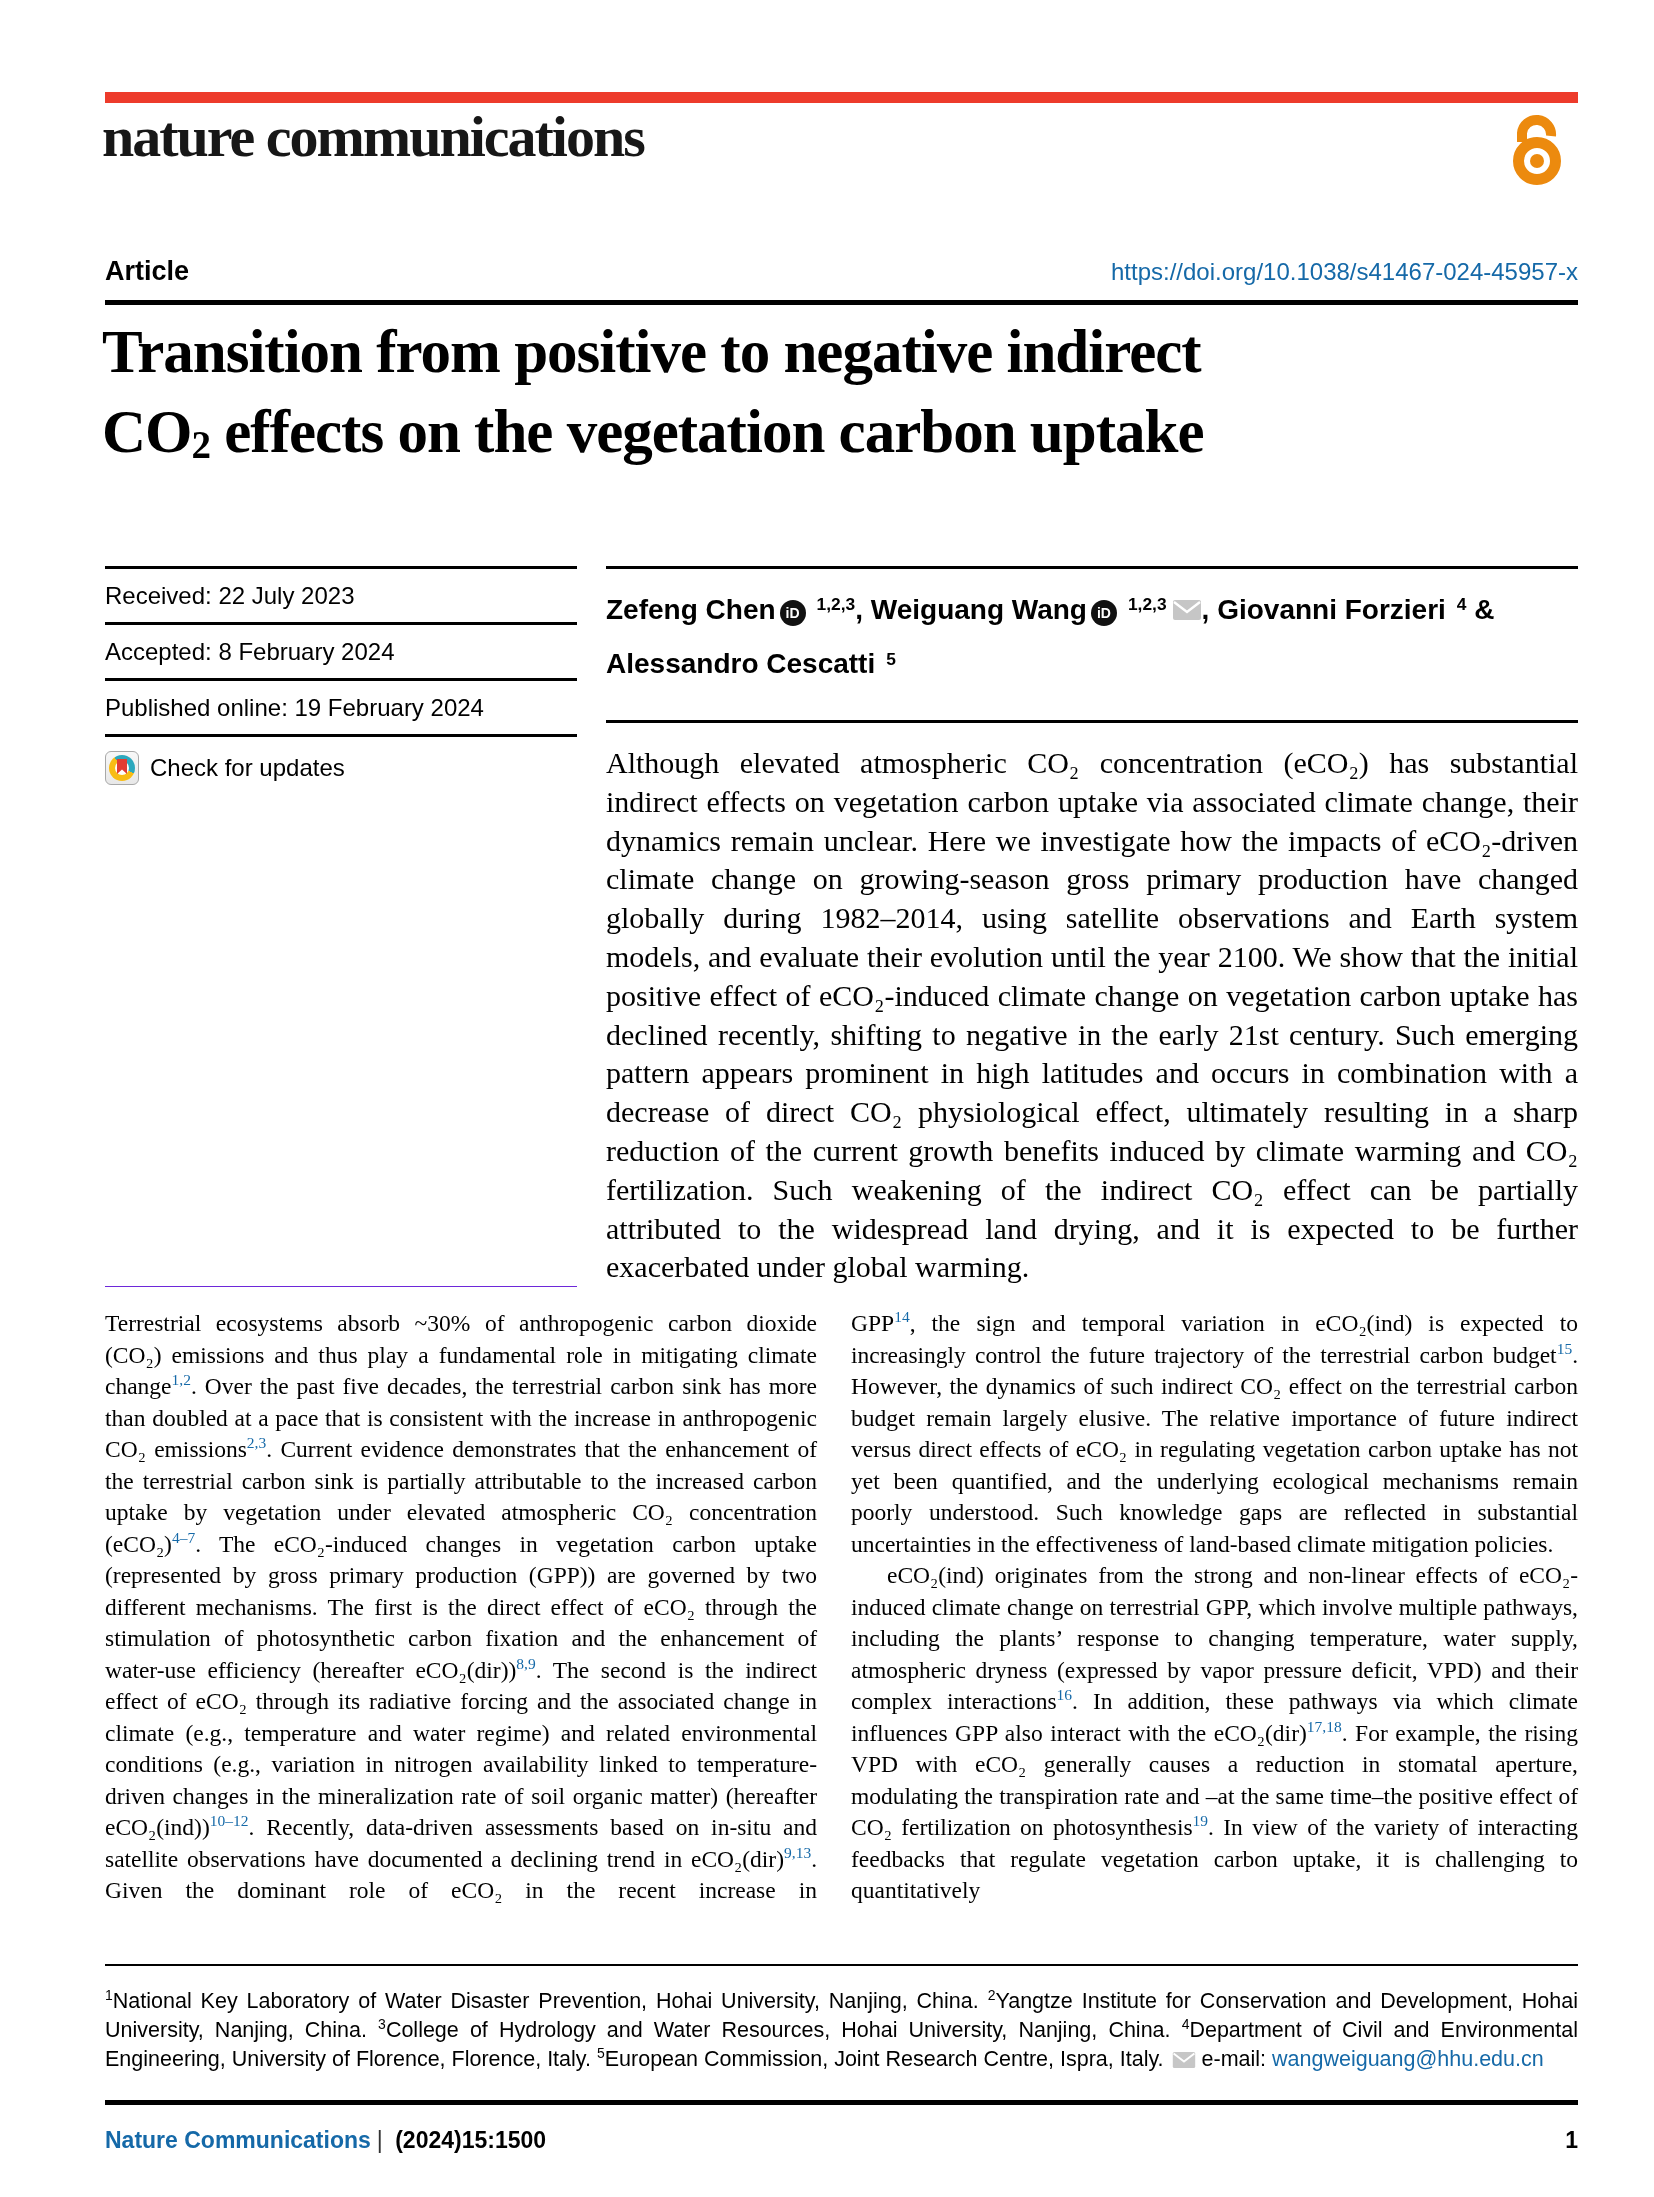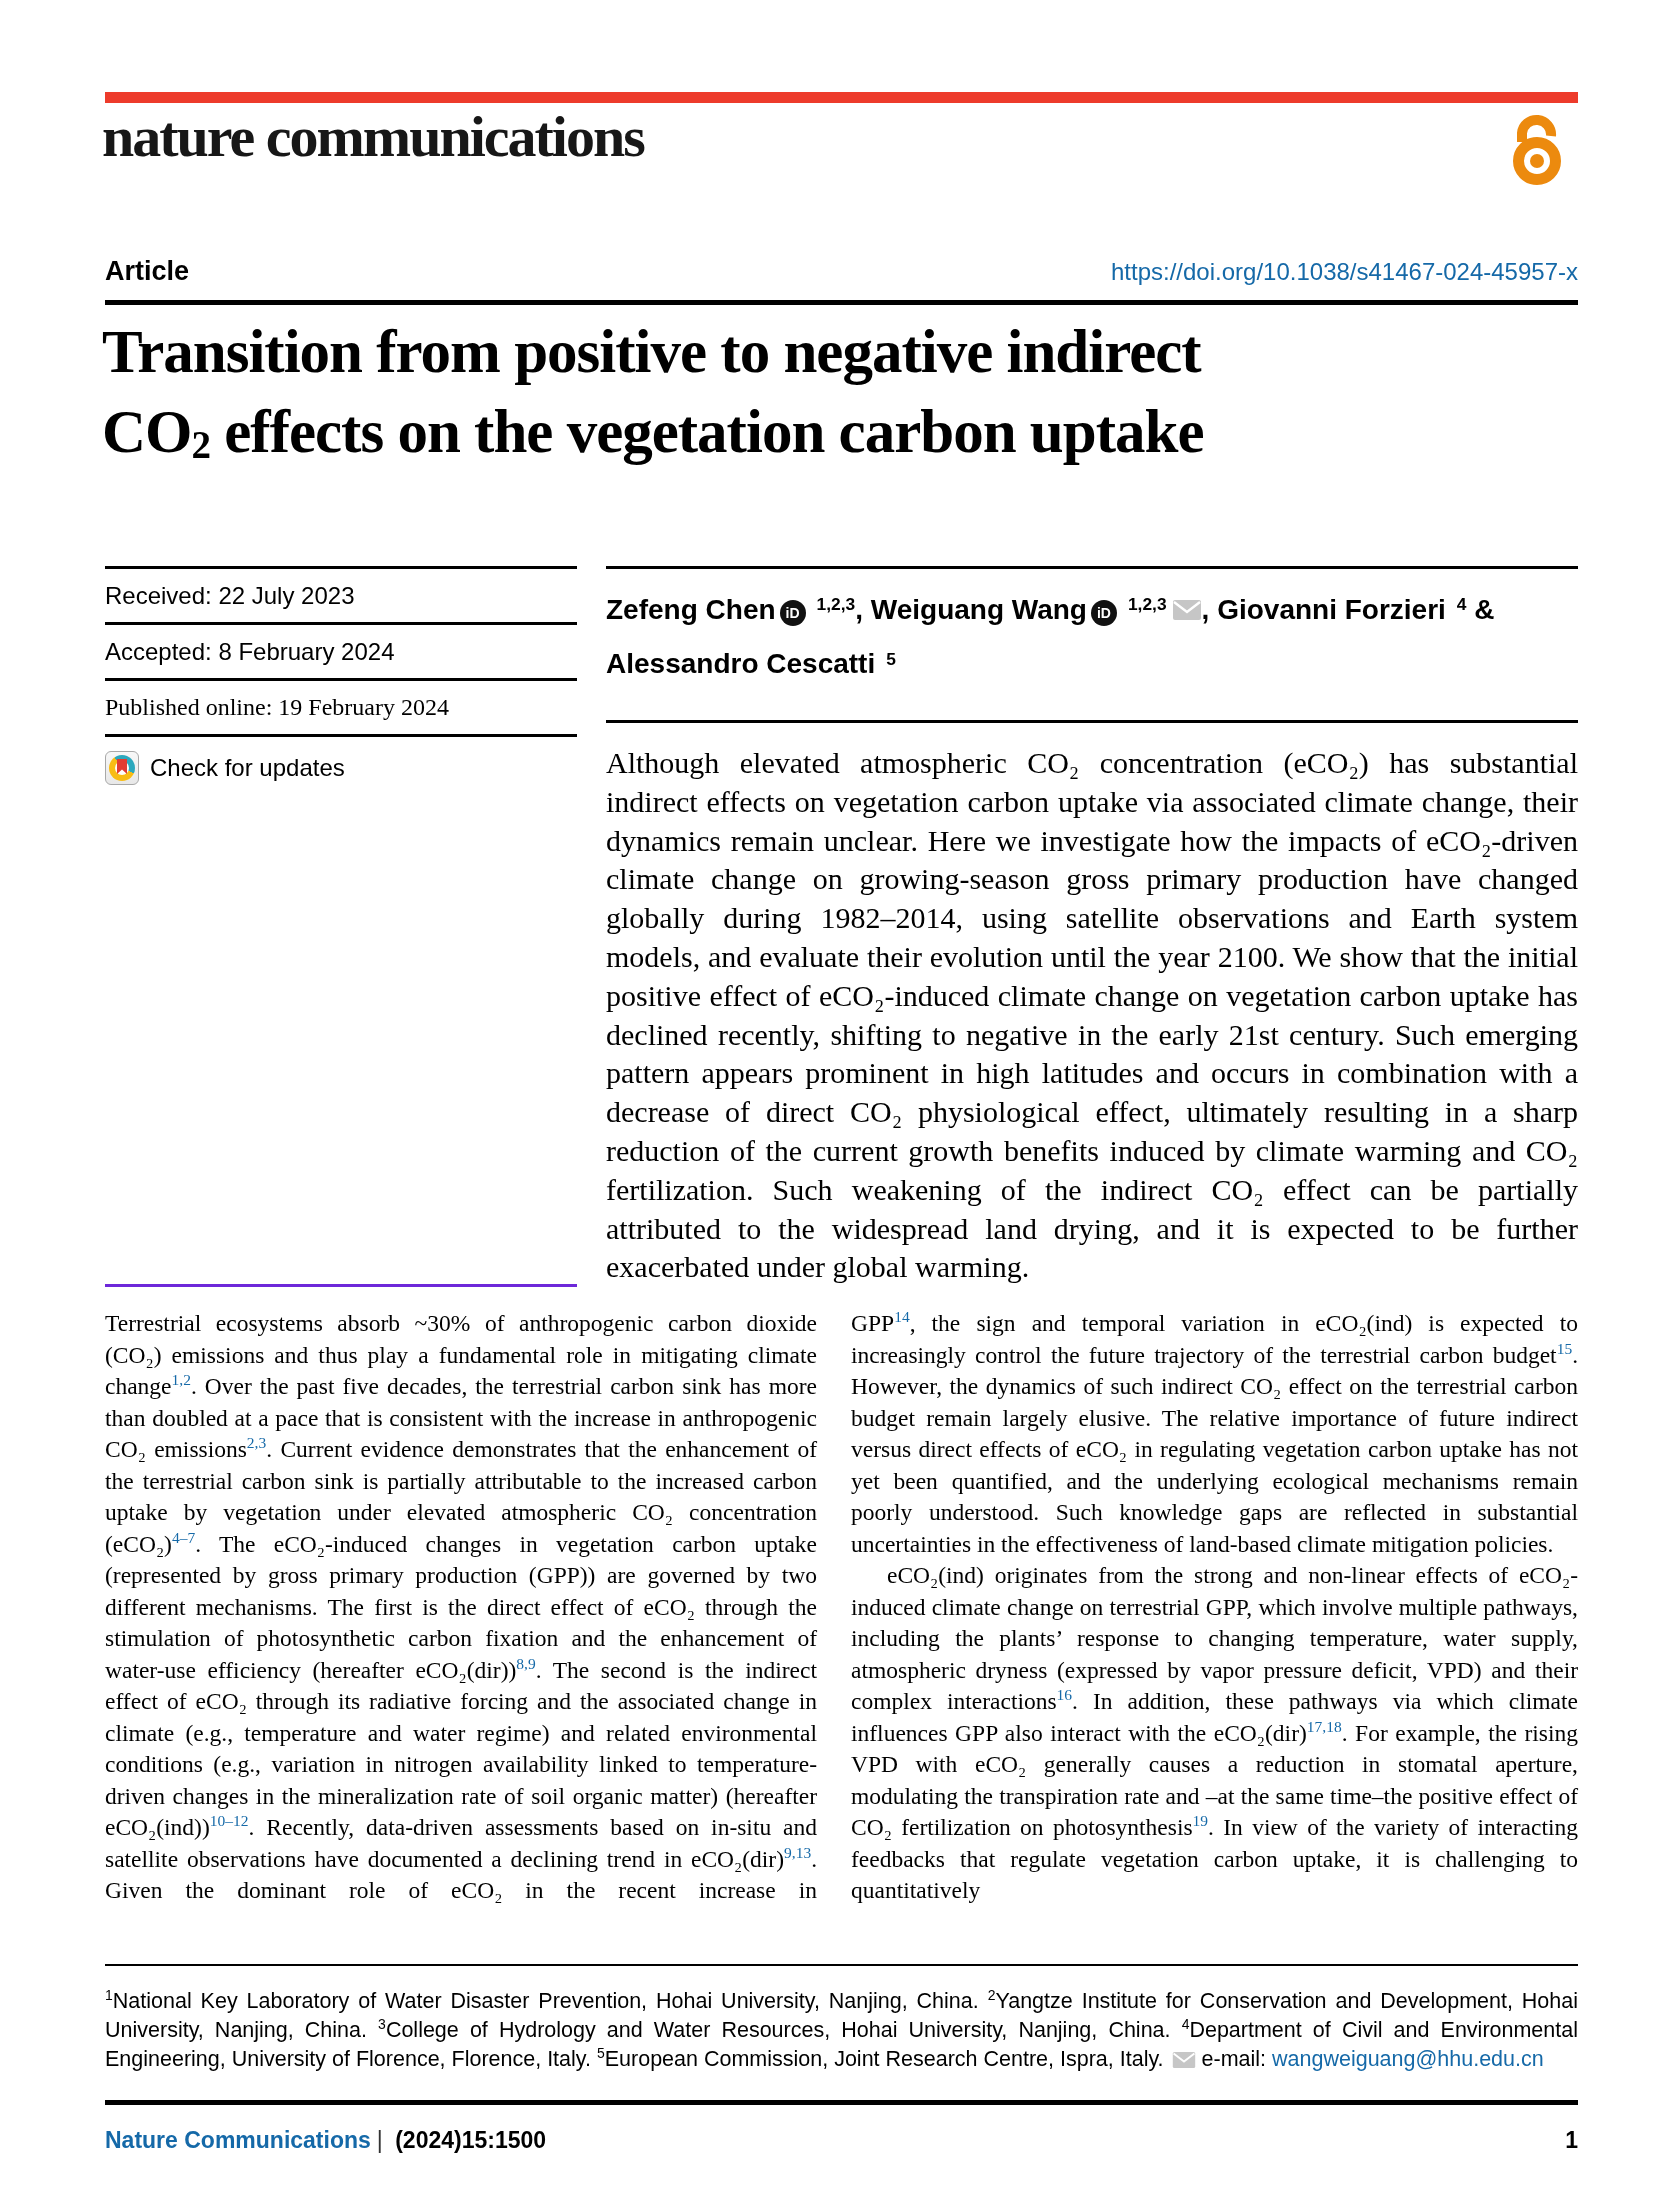--- a/index.html
+++ b/index.html
@@ -15,24 +15,24 @@
                justify-content:space-between;align-items:baseline;}
   .article-label{font-weight:bold;font-size:27px;}
   .doi-link{font-size:24px;color:#1569a8;text-decoration:none;cursor:pointer;}
   .header-rule{position:absolute;left:105px;top:300px;width:1473px;height:5px;background:#000;}
   .title{position:absolute;left:102px;top:312px;width:1480px;
          font-family:"Liberation Serif","DejaVu Serif",serif;font-weight:bold;
          font-size:61px;line-height:80px;letter-spacing:-1px;}
   .title sub{font-size:0.64em;vertical-align:-0.15em;line-height:0;}
   
   .info-section{position:absolute;left:105px;top:566px;width:1473px;display:flex;gap:29px;}
-  .info-left{width:472px;border-bottom:3px solid #6d28d9;}
+  .info-left{width:472px;border-bottom:1px solid #6d28d9;}
   .info-row{height:56px;box-sizing:border-box;border-top:3px solid #000;padding-top:13px;
             font-size:24px;}
-  .info-row.serif{font-family:Liberation Serif, serif;}
+  .info-row.serif{font-family:Liberation Sans, sans-serif;}
   .check-row{display:flex;align-items:center;gap:11px;padding-top:9px;cursor:pointer;}
   .cm-box{width:34px;height:34px;box-sizing:border-box;border:1px solid #a8a8a8;border-radius:6px;
           background:linear-gradient(#f8f8f8,#e8e8e8);display:flex;align-items:center;justify-content:center;}
   .cm-ring{width:26px;height:26px;border-radius:50%;position:relative;
            background:conic-gradient(from -35deg,#2ca8bd 0 150deg,#f8bc15 150deg 360deg);}
   .cm-ring::before{content:"";position:absolute;inset:6px;border-radius:50%;background:#fdfdfd;}
   .cm-ring::after{content:"";position:absolute;left:8px;top:4px;width:10px;height:15px;background:#e23c32;
            clip-path:polygon(0 0,100% 0,100% 100%,50% 70%,0 100%);}
   .info-right{width:972px;}
   .authors{box-sizing:border-box;height:154px;border-top:3px solid #000;padding-top:15px;

